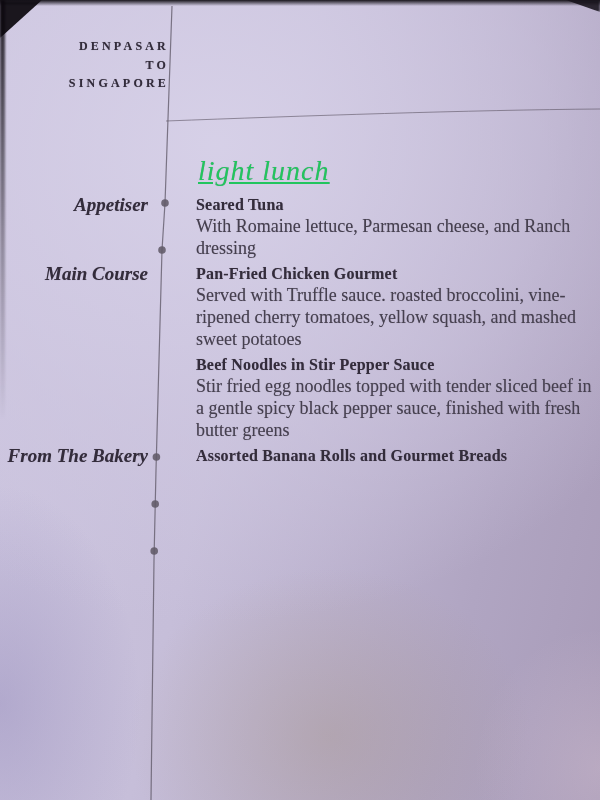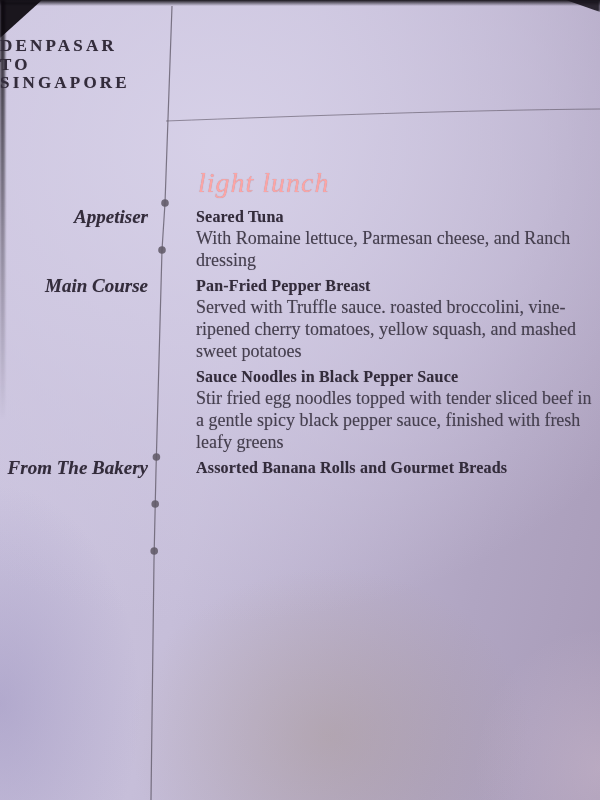--- a/index.html
+++ b/index.html
@@ -21,29 +21,29 @@
   .edge-top{position:absolute;top:0;left:0;right:0;height:6px;
     background:linear-gradient(180deg, rgba(10,7,12,0.92), rgba(10,7,12,0));}
   .corner-tl{position:absolute;top:0;left:0;width:42px;height:38px;background:#0a070c;
     clip-path:polygon(0 0,100% 0,0 100%);opacity:.92;filter:blur(1.5px);}
   .corner-tr{position:absolute;top:0;right:0;width:34px;height:12px;background:#120e16;
     clip-path:polygon(0 0,100% 0,100% 100%);opacity:.85;filter:blur(1px);}
   .edge-left{position:absolute;top:0;left:0;width:5px;height:420px;filter:blur(0.8px);
     background:linear-gradient(180deg, rgba(12,8,14,0.85) 0%, rgba(12,8,14,0.35) 55%, rgba(12,8,14,0) 100%);}
 
   .route{
-    position:absolute;top:37px;left:0;width:152px;text-align:left;
-    font-weight:bold;font-size:17px;letter-spacing:3.2px;line-height:18.5px;
-    color:var(--ink);filter:blur(0.25px);text-shadow:0 0 0.7px rgba(52,44,62,0.45);
+    position:absolute;top:37px;left:0;width:152px;text-align:right;
+    font-weight:bold;font-size:12px;letter-spacing:3.2px;line-height:18.5px;
+    color:var(--ink);filter:blur(0.25px);text-shadow:0 0 0.7px rgba(52,44,62,0.45);padding-left:17px;
   }
   .content{position:absolute;top:152px;left:0;width:600px;filter:blur(0.25px);
     text-shadow:0 0 0.7px rgba(52,44,62,0.35);}
   .title{
-    margin:12px 0 4px 198px;font-style:italic;font-size:28px;line-height:38px;
-    letter-spacing:1px;color:#fca5a5;font-weight:500;
+    margin:0 0 4px 198px;font-style:italic;font-size:28px;line-height:38px;
+    letter-spacing:1px;color:#22c55e;font-weight:500;text-decoration:underline;
   }
   .row{position:relative;margin-bottom:4px;}
   .label{
     position:absolute;left:0;top:0;width:148px;text-align:right;
     font-style:italic;font-weight:bold;font-size:19px;line-height:21px;color:var(--ink);
   }
   .item-name{
     margin-left:196px;font-weight:bold;font-size:16px;line-height:21px;
     letter-spacing:0.2px;color:var(--ink);
   }
@@ -81,26 +81,26 @@
   <div class="content">
     <div class="title">light lunch</div>
     <div class="items">
         <div class="row">
           <div class="label">Appetiser</div>
           <div class="item-name">Seared Tuna</div>
           <div class="item-desc">With Romaine lettuce, Parmesan cheese, and Ranch dressing</div>
         </div>
         <div class="row">
           <div class="label">Main Course</div>
-          <div class="item-name">Pan-Fried Pepper Breast</div>
+          <div class="item-name">Pan-Fried Chicken Gourmet</div>
           <div class="item-desc">Served with Truffle sauce. roasted broccolini, vine-ripened cherry tomatoes, yellow squash, and mashed sweet potatoes</div>
         </div>
         <div class="row">
-          <div class="item-name">Sauce Noodles in Black Pepper Sauce</div>
-          <div class="item-desc">Stir fried egg noodles topped with tender sliced beef in a gentle spicy black pepper sauce, finished with fresh leafy greens</div>
+          <div class="item-name">Beef Noodles in Stir Pepper Sauce</div>
+          <div class="item-desc">Stir fried egg noodles topped with tender sliced beef in a gentle spicy black pepper sauce, finished with fresh butter greens</div>
         </div>
         <div class="row">
           <div class="label">From The Bakery</div>
           <div class="item-name">Assorted Banana Rolls and Gourmet Breads</div>
         </div>
       </div>
   </div>
 </div>
 
 </body></html>

